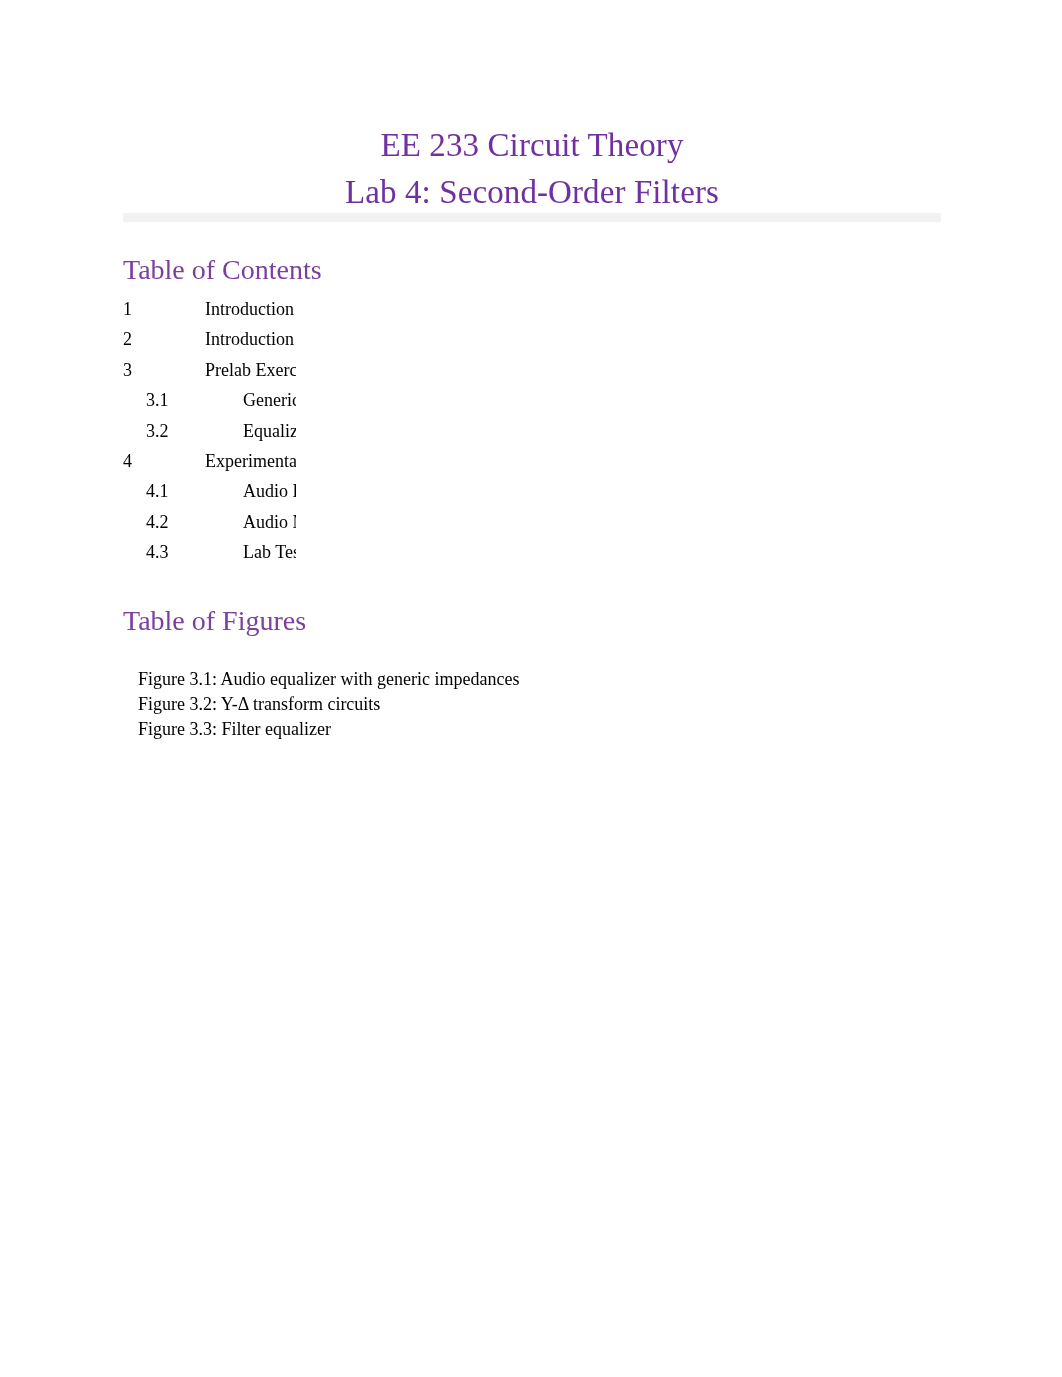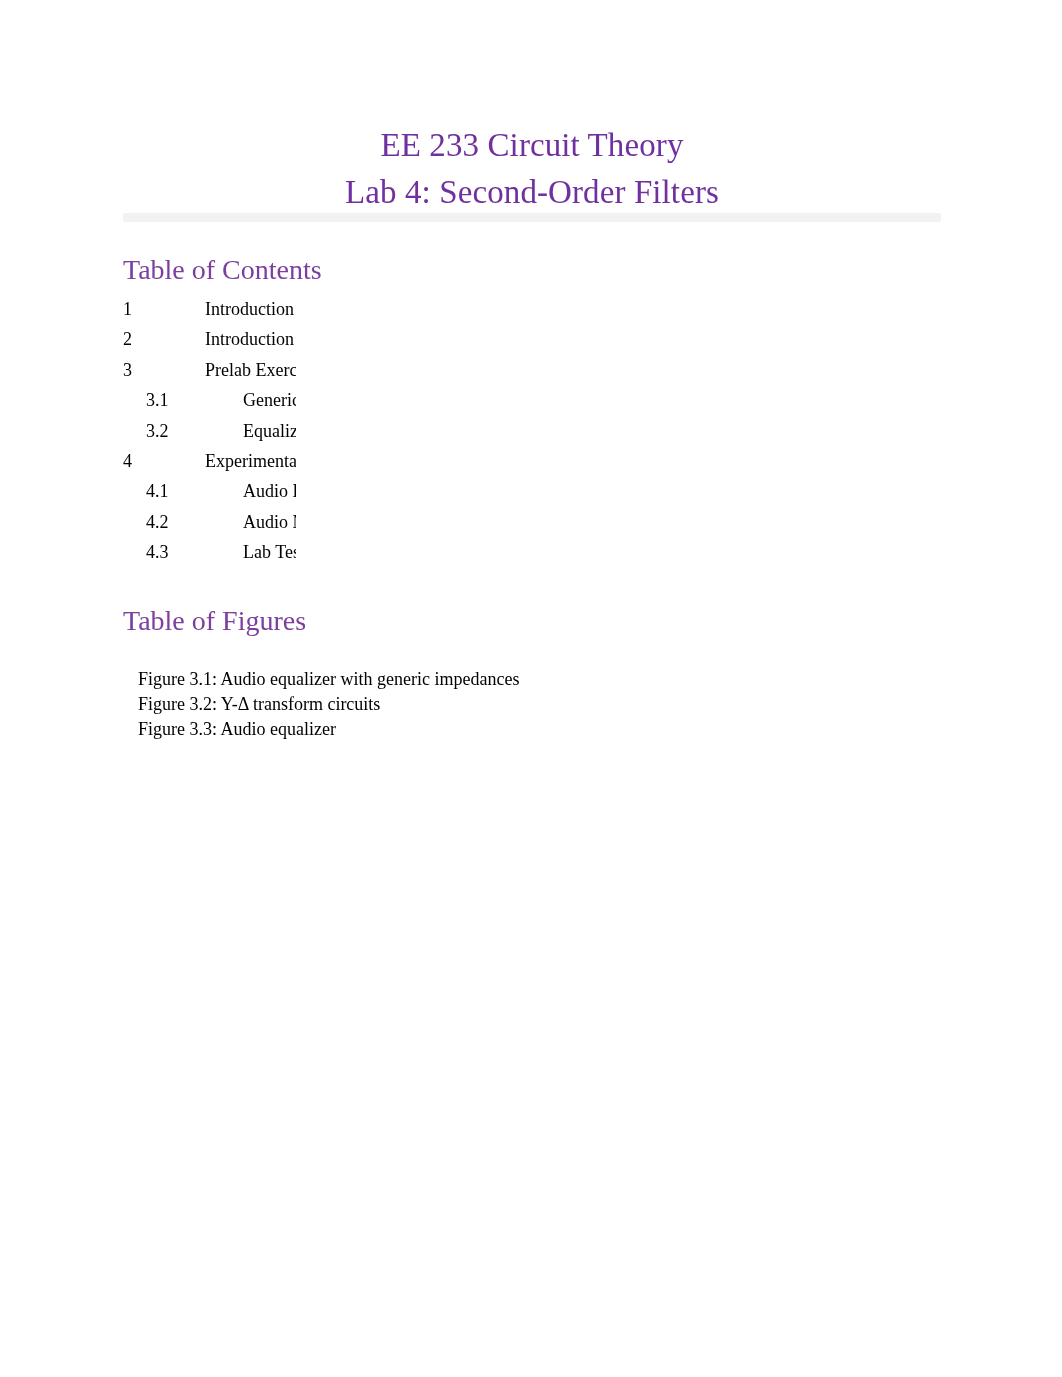--- a/index.html
+++ b/index.html
@@ -221,19 +221,19 @@
         <span class="label">Figure 3.1: Audio equalizer with generic impedances</span>
         <span class="leader">...................................................................................................................................................................................................................................................................</span>
         <span class="page">2</span>
       </li>
       <li class="tof-row">
         <span class="label">Figure 3.2: Y-Δ transform circuits</span>
         <span class="leader">...................................................................................................................................................................................................................................................................</span>
         <span class="page">3</span>
       </li>
       <li class="tof-row">
-        <span class="label">Figure 3.3: Audio equalizer</span>
+        <span class="label">Figure 3.3: Filter equalizer</span>
         <span class="leader">...................................................................................................................................................................................................................................................................</span>
         <span class="page">4</span>
       </li>
     </ul>
 
 </div>
 
 </body></html>

